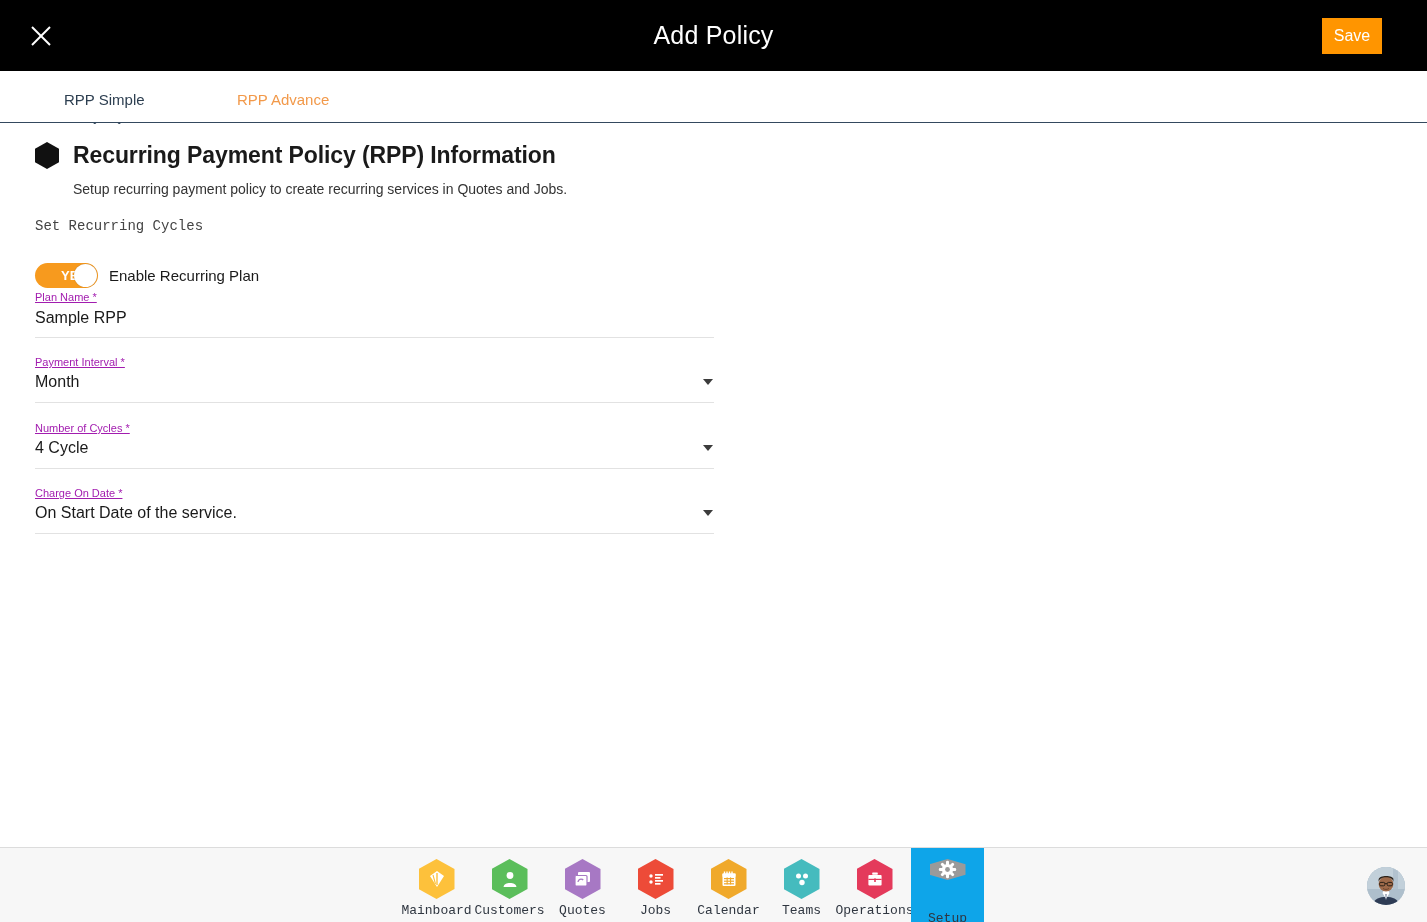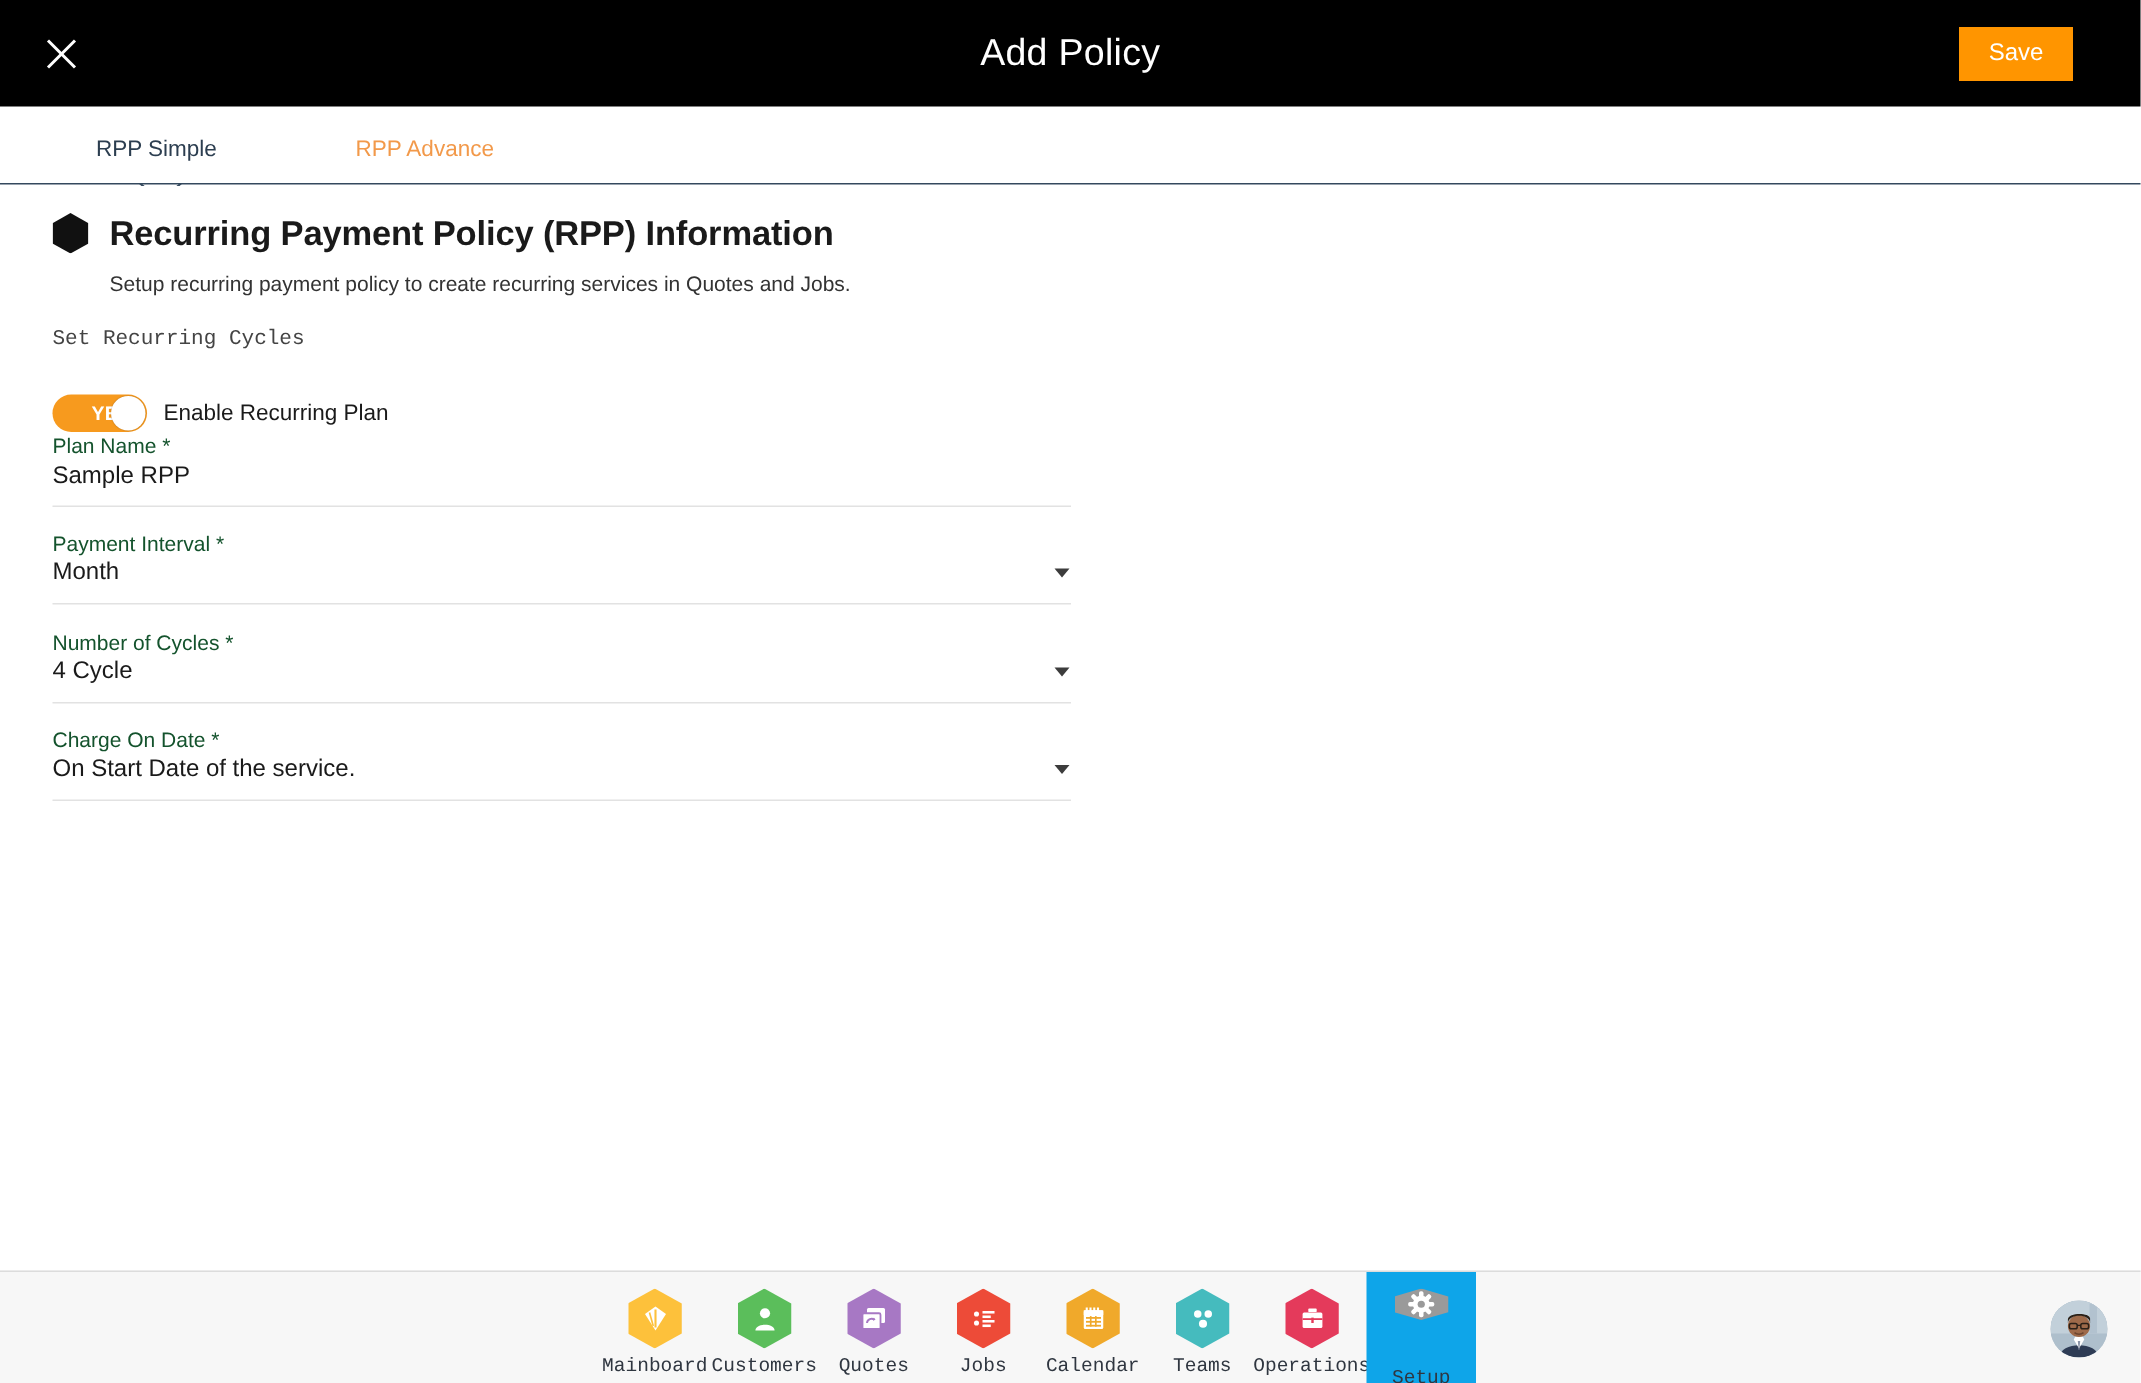--- a/index.html
+++ b/index.html
@@ -42,21 +42,21 @@
     color: #ffffff;
     font-size: 25px;
     font-weight: 400;
     letter-spacing: 0.2px;
     border-radius: 20px;
   }
   .save-btn {
     position: absolute;
     right: 45px;
     top: 18px;
-    width: 76px;
+    width: 60px;
     height: 36px;
     background: #FF9500;
     border: none;
     color: #ffffff;
     font-size: 16px;
     font-family: "Liberation Sans", sans-serif;
     cursor: pointer;
     line-height: 36px;
     text-align: center;
     padding: 0;
@@ -186,24 +186,25 @@
     color: #1a1a1a;
   }
 
   
   .field {
     position: absolute;
     left: 35px;
     width: 679px;
   }
   .field-label {
-    font-size: 14px;
-    color: #14532d;
+    font-size: 11px;
+    color: #a21caf;
     line-height: 16px;
     height: 16px;
+    text-decoration: underline;
   }
   .field-value {
     font-size: 16px;
     color: #1a1a1a;
     line-height: 24px;
     height: 26px;
     border: none;
     outline: none;
     background: transparent;
     width: 100%;

